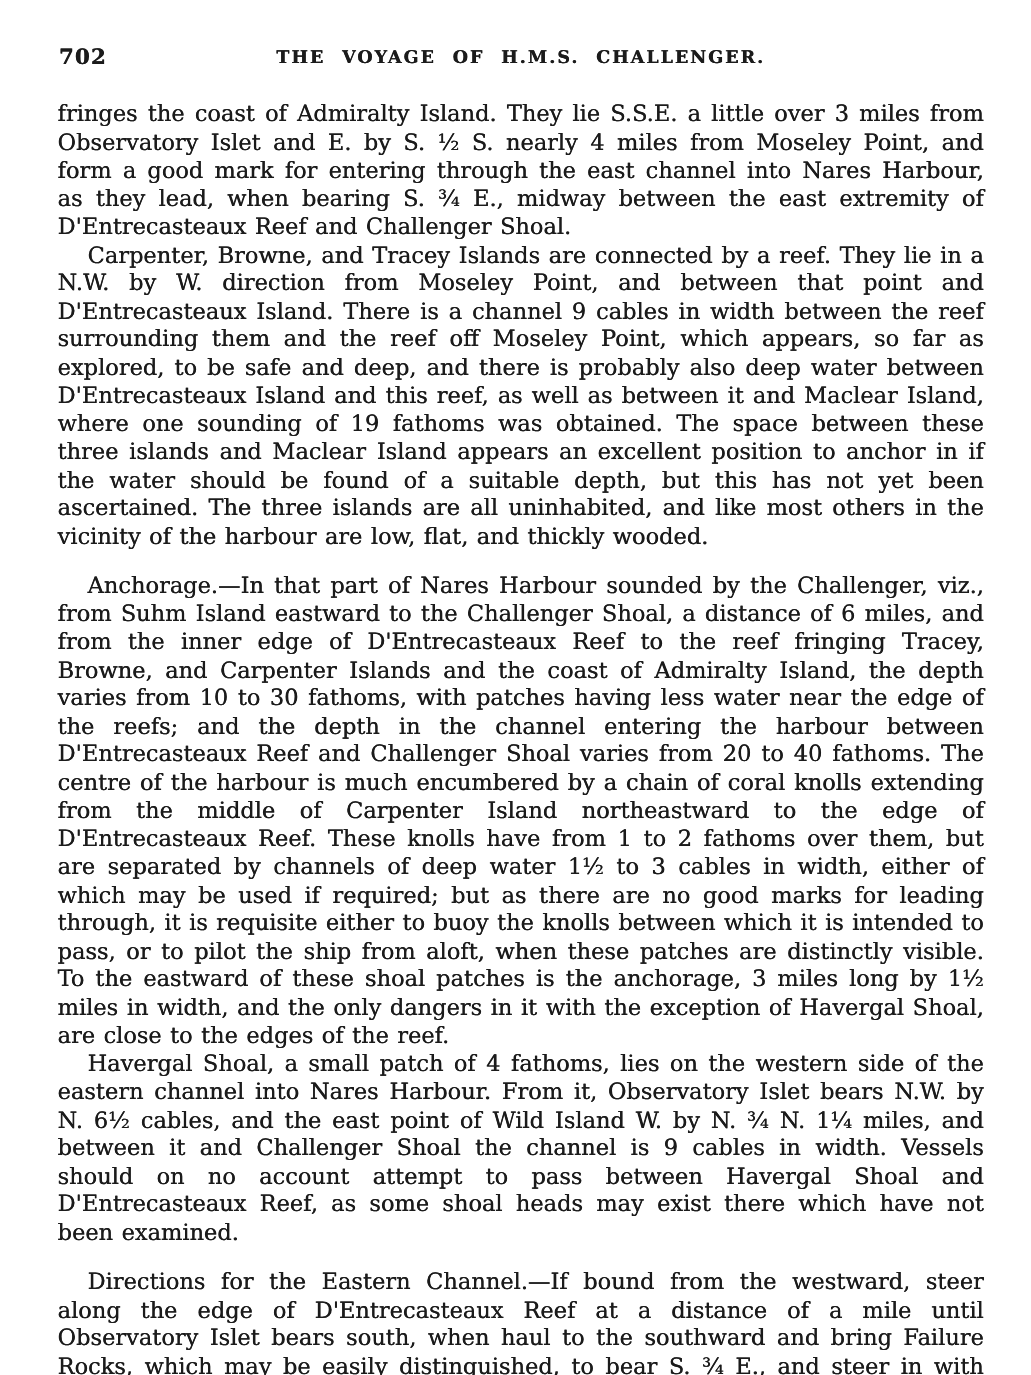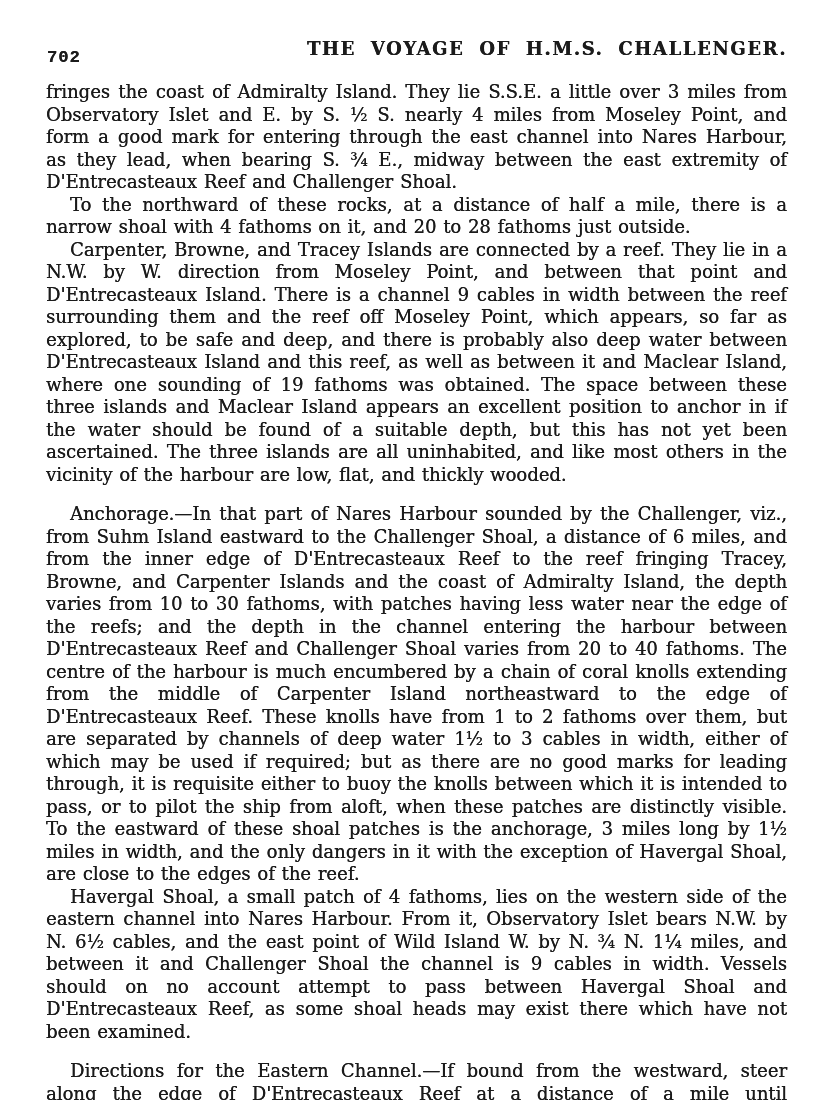--- a/index.html
+++ b/index.html
@@ -19,30 +19,29 @@
     overflow: hidden;
   }
   .header {
     position: relative;
     height: 19px;
     margin-bottom: 26px;
   }
   .page-number {
     position: absolute;
     left: 1px;
-    top: 12px;
+    top: 0;
     font-size: 17px;
     font-weight: bold;
     letter-spacing: 1px;
     text-shadow: 0.3px 0 currentColor;
-    font-family: Liberation Mono, monospace;
   }
   .running-title {
-    text-align: right;
-    font-size: 18px;
+    text-align: center;
+    font-size: 14px;
     font-weight: bold;
     letter-spacing: 1.6px;
     word-spacing: 7px;
     padding-top: 2px;
     text-shadow: 0.3px 0 currentColor;
     white-space: nowrap;
   }
   .text-block {
     width: 741px;
   }
@@ -71,21 +70,20 @@
 
   <div class="header">
     <span class="page-number">702</span>
     <div class="running-title">THE VOYAGE OF H.M.S. CHALLENGER.</div>
   </div>
 
   <div class="text-block">
 
     <p class="para no-indent"><span class="lead"></span><span>fringes the coast of Admiralty Island. They lie S.S.E. a little over 3 miles from Observatory Islet and E. by S. ½ S. nearly 4 miles from Moseley Point, and form a good mark for entering through the east channel into Nares Harbour, as they lead, when bearing S. ¾ E., midway between the east extremity of D'Entrecasteaux Reef and Challenger Shoal.</span></p>
 
-    <p class="para"><span class="lead"></span><span>To the northward of these rocks, at a distance of half a mile, there is a narrow shoal with 4 fathoms on it, and 20 to 28 fathoms just outside.</span></p>
 
     <p class="para"><span class="lead">Carpenter, Browne, and Tracey Islands</span><span> are connected by a reef. They lie in a N.W. by W. direction from Moseley Point, and between that point and D'Entrecasteaux Island. There is a channel 9 cables in width between the reef surrounding them and the reef off Moseley Point, which appears, so far as explored, to be safe and deep, and there is probably also deep water between D'Entrecasteaux Island and this reef, as well as between it and Maclear Island, where one sounding of 19 fathoms was obtained. The space between these three islands and Maclear Island appears an excellent position to anchor in if the water should be found of a suitable depth, but this has not yet been ascertained. The three islands are all uninhabited, and like most others in the vicinity of the harbour are low, flat, and thickly wooded.</span></p>
 
     <p class="para section"><span class="lead">Anchorage.</span><span>—In that part of Nares Harbour sounded by the Challenger, viz., from Suhm Island eastward to the Challenger Shoal, a distance of 6 miles, and from the inner edge of D'Entrecasteaux Reef to the reef fringing Tracey, Browne, and Carpenter Islands and the coast of Admiralty Island, the depth varies from 10 to 30 fathoms, with patches having less water near the edge of the reefs; and the depth in the channel entering the harbour between D'Entrecasteaux Reef and Challenger Shoal varies from 20 to 40 fathoms. The centre of the harbour is much encumbered by a chain of coral knolls extending from the middle of Carpenter Island northeastward to the edge of D'Entrecasteaux Reef. These knolls have from 1 to 2 fathoms over them, but are separated by channels of deep water 1½ to 3 cables in width, either of which may be used if required; but as there are no good marks for leading through, it is requisite either to buoy the knolls between which it is intended to pass, or to pilot the ship from aloft, when these patches are distinctly visible. To the eastward of these shoal patches is the anchorage, 3 miles long by 1½ miles in width, and the only dangers in it with the exception of Havergal Shoal, are close to the edges of the reef.</span></p>
 
     <p class="para"><span class="lead">Havergal Shoal,</span><span> a small patch of 4 fathoms, lies on the western side of the eastern channel into Nares Harbour. From it, Observatory Islet bears N.W. by N. 6½ cables, and the east point of Wild Island W. by N. ¾ N. 1¼ miles, and between it and Challenger Shoal the channel is 9 cables in width. Vessels should on no account attempt to pass between Havergal Shoal and D'Entrecasteaux Reef, as some shoal heads may exist there which have not been examined.</span></p>
 
     <p class="para section"><span class="lead">Directions for the Eastern Channel.</span><span>—If bound from the westward, steer along the edge of D'Entrecasteaux Reef at a distance of a mile until Observatory Islet bears south, when haul to the southward and bring Failure Rocks, which may be easily distinguished, to bear S. ¾ E., and steer in with them on that bearing, which will lead mid-way between Challenger Shoal on the east side of the channel, and the point of D'Entrecasteaux Reef and Havergal Shoal on the west side. When the whole of Suhm Island is open to the southward of Wild Island, the ship will be inside Havergal Shoal and should haul to the westward, steering towards Browne Island, until the west point of Wild Island bears from N. to N.N.W.; then steer in slowly towards Wild Island, and anchor as convenient in 18 to 20 fathoms about half a mile from the shore.</span></p>
 
   </div>

